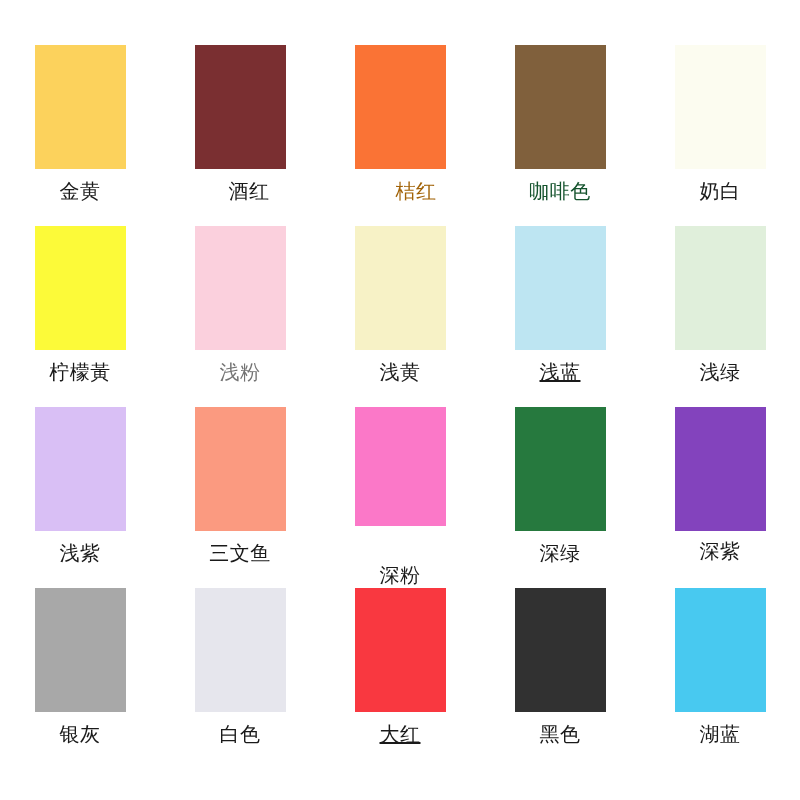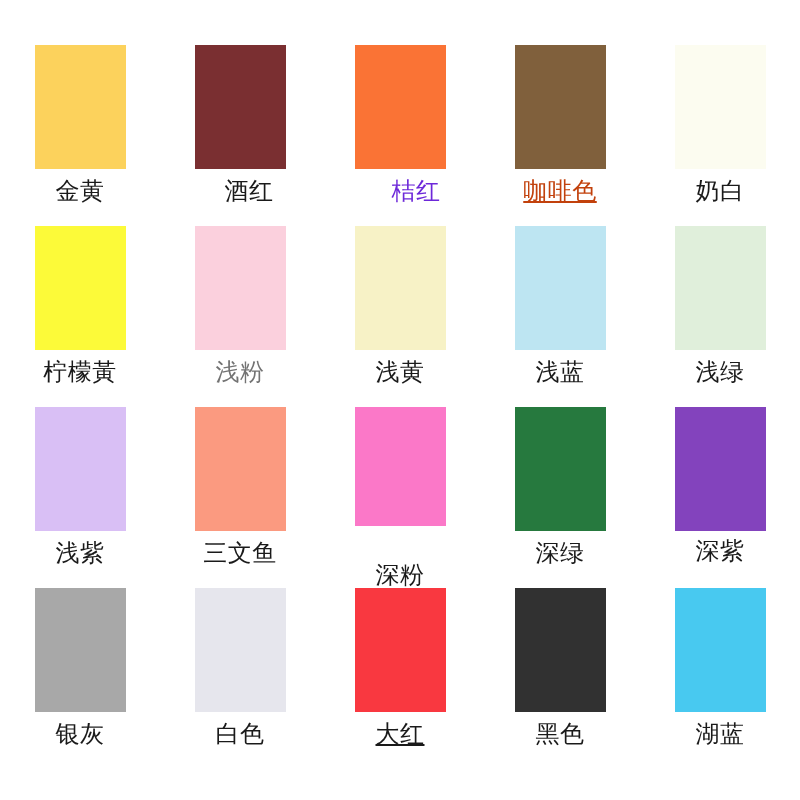--- a/index.html
+++ b/index.html
@@ -47,21 +47,21 @@
 
   .swatch-chip {
     width: 91px;
     height: 124px;
     display: block;
     box-sizing: border-box;
   }
 
   .swatch-label {
     margin-top: 9px;
-    font-size: 24px;
+    font-size: 20px;
     line-height: 26px;
     color: #1a1a1a;
     letter-spacing: 0.5px;
     text-align: center;
     white-space: nowrap;
     font-weight: 400;
   }
 </style>
 </head>
 <body style="background: rgb(255, 255, 255);">
@@ -71,45 +71,45 @@
       <div class="swatch-cell">
         <div class="swatch-chip" style="background-color: rgb(252, 210, 92);"></div>
         <div class="swatch-label" style="color: rgb(26, 26, 26);">金黄</div>
       </div>
       <div class="swatch-cell">
         <div class="swatch-chip" style="background-color: rgb(122, 47, 49);"></div>
         <div class="swatch-label" style="color: rgb(26, 26, 26); margin-left: 18px;">酒红</div>
       </div>
       <div class="swatch-cell">
         <div class="swatch-chip" style="background-color: rgb(250, 115, 53);"></div>
-        <div class="swatch-label" style="color: #6d28d9; margin-left: 32px;">桔红</div>
+        <div class="swatch-label" style="color: #a16207; margin-left: 32px;">桔红</div>
       </div>
       <div class="swatch-cell">
         <div class="swatch-chip" style="background-color: rgb(128, 96, 60);"></div>
-        <div class="swatch-label" style="color: #c2410c; text-decoration: underline;">咖啡色</div>
+        <div class="swatch-label" style="color: #14532d;">咖啡色</div>
       </div>
       <div class="swatch-cell">
         <div class="swatch-chip" style="background-color: rgb(252, 252, 240);"></div>
         <div class="swatch-label" style="color: rgb(26, 26, 26);">奶白</div>
       </div>
       <div class="swatch-cell">
         <div class="swatch-chip" style="background-color: rgb(252, 250, 57);"></div>
         <div class="swatch-label" style="color: rgb(26, 26, 26);">柠檬黃</div>
       </div>
       <div class="swatch-cell">
         <div class="swatch-chip" style="background-color: rgb(251, 208, 221);"></div>
         <div class="swatch-label" style="color: #737373; text-align: center;">浅粉</div>
       </div>
       <div class="swatch-cell">
         <div class="swatch-chip" style="background-color: rgb(247, 242, 198);"></div>
         <div class="swatch-label" style="color: rgb(26, 26, 26);">浅黄</div>
       </div>
       <div class="swatch-cell">
         <div class="swatch-chip" style="background-color: rgb(189, 229, 242);"></div>
-        <div class="swatch-label" style="color: rgb(26, 26, 26);">浅蓝</div>
+        <div class="swatch-label" style="color: rgb(26, 26, 26); text-decoration: underline;">浅蓝</div>
       </div>
       <div class="swatch-cell">
         <div class="swatch-chip" style="background-color: rgb(224, 239, 219);"></div>
         <div class="swatch-label" style="color: rgb(26, 26, 26);">浅绿</div>
       </div>
       <div class="swatch-cell">
         <div class="swatch-chip" style="background-color: rgb(217, 191, 245);"></div>
         <div class="swatch-label" style="color: rgb(26, 26, 26);">浅紫</div>
       </div>
       <div class="swatch-cell">

